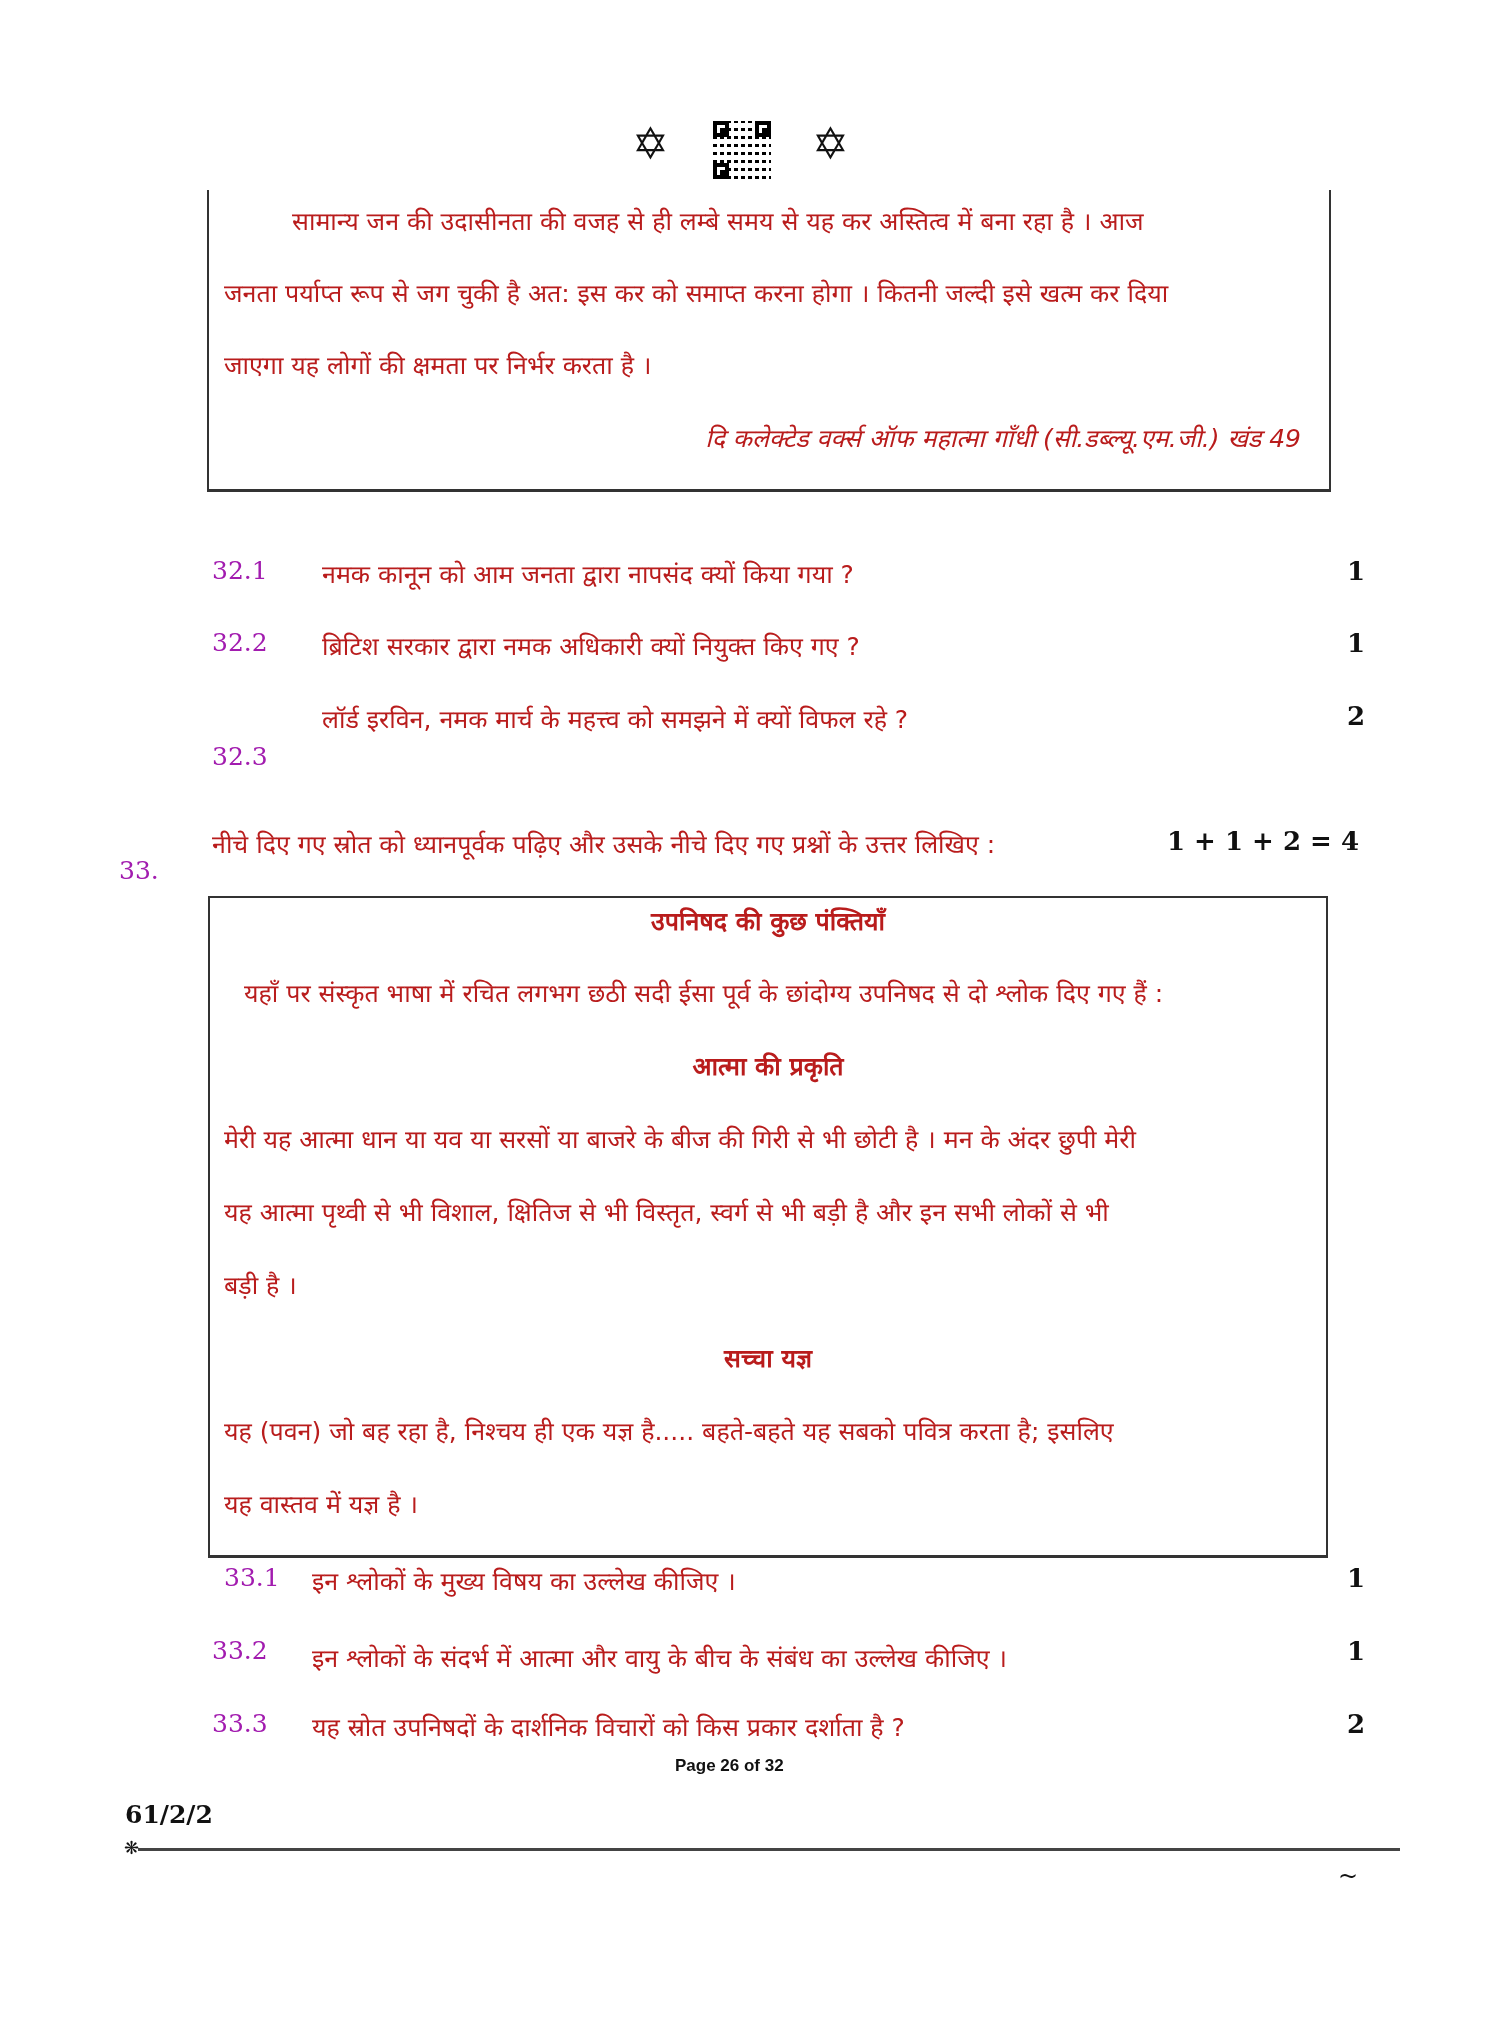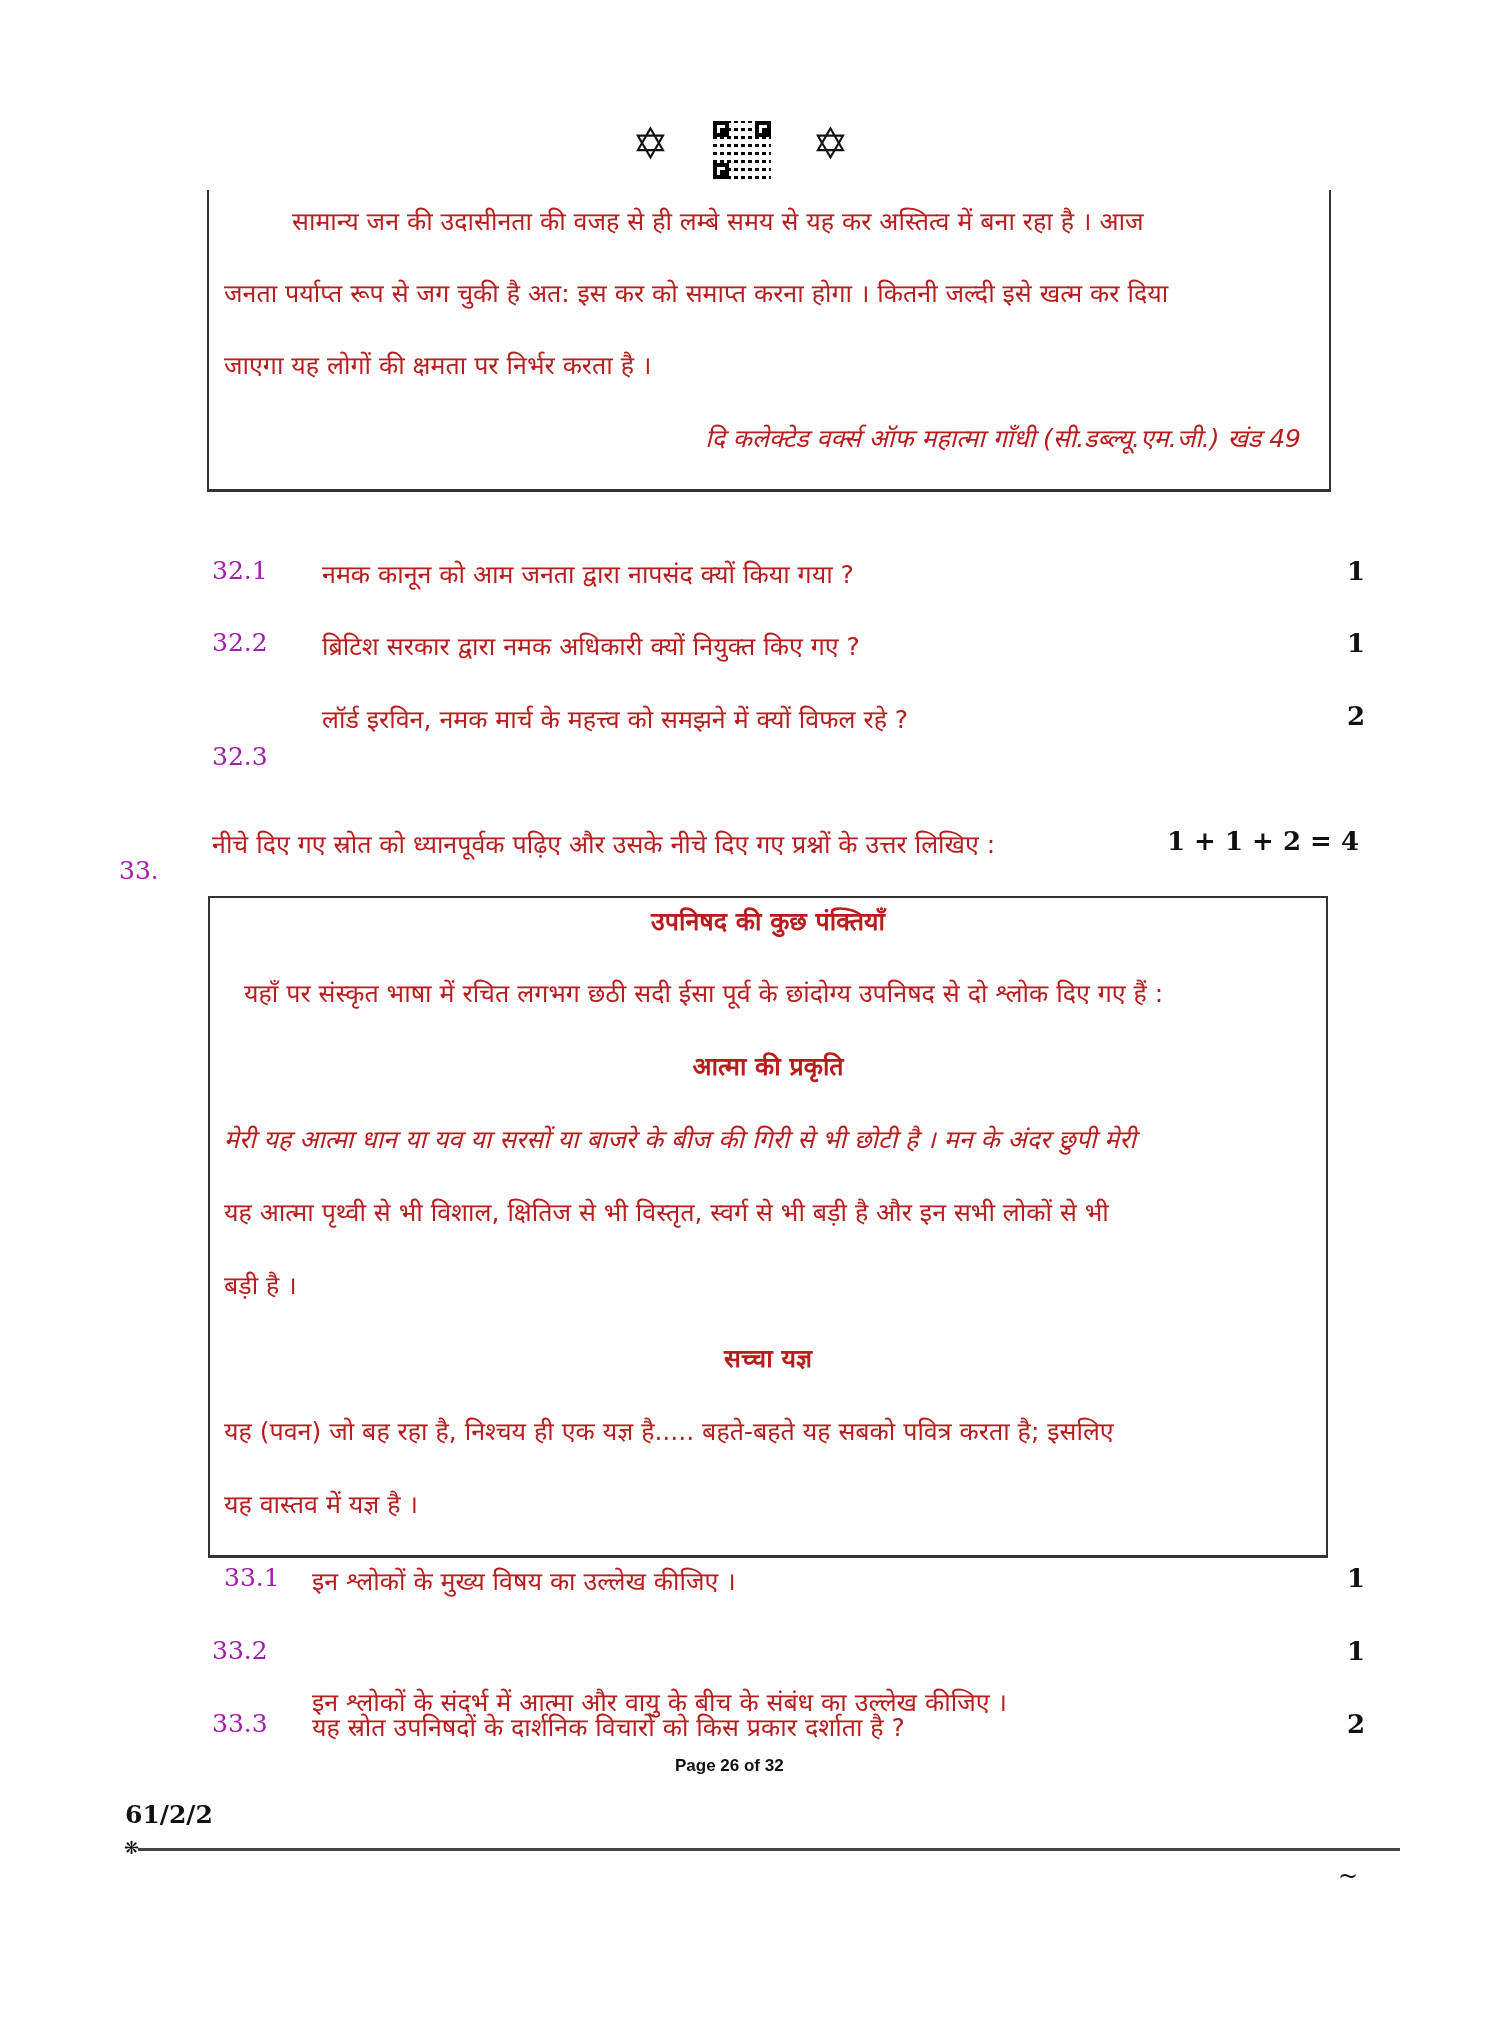--- a/index.html
+++ b/index.html
@@ -57,35 +57,35 @@
 <div>
   <div class="abs num" style="left:119px;top:826px;margin-top:30px;">33.</div>
   <div class="abs hi" style="left:212px;top:826px;">नीचे दिए गए स्रोत को ध्यानपूर्वक पढ़िए और उसके नीचे दिए गए प्रश्नों के उत्तर लिखिए :</div>
   <div class="abs" style="right:146px;top:826px;font-family:'DejaVu Serif',serif;font-weight:bold;font-size:26px;">1 + 1 + 2 = 4</div>
 </div>
 
 <div class="box" style="left:208px;top:896px;width:1120px;height:662px;"></div>
 <div class="abs hi bold center" style="left:208px;width:1120px;top:903px;">उपनिषद की कुछ पंक्तियाँ</div>
 <div class="abs hi" style="left:224px;top:975px;margin-left:20px;">यहाँ पर संस्कृत भाषा में रचित लगभग छठी सदी ईसा पूर्व के छांदोग्य उपनिषद से दो श्लोक दिए गए हैं :</div>
 <div class="abs hi bold center" style="left:208px;width:1120px;top:1048px;">आत्मा की प्रकृति</div>
-<div class="abs hi" style="left:224px;top:1121px;font-style:italic;">मेरी यह आत्मा धान या यव या सरसों या बाजरे के बीज की गिरी से भी छोटी है । मन के अंदर छुपी मेरी</div>
+<div class="abs hi" style="left:224px;top:1121px;">मेरी यह आत्मा धान या यव या सरसों या बाजरे के बीज की गिरी से भी छोटी है । मन के अंदर छुपी मेरी</div>
 <div class="abs hi" style="left:224px;top:1194px;">यह आत्मा पृथ्वी से भी विशाल, क्षितिज से भी विस्तृत, स्वर्ग से भी बड़ी है और इन सभी लोकों से भी</div>
 <div class="abs hi" style="left:224px;top:1267px;">बड़ी है ।</div>
 <div class="abs hi bold center" style="left:208px;width:1120px;top:1340px;">सच्चा यज्ञ</div>
 <div class="abs hi" style="left:224px;top:1413px;">यह (पवन) जो बह रहा है, निश्चय ही एक यज्ञ है..... बहते-बहते यह सबको पवित्र करता है; इसलिए</div>
 <div class="abs hi" style="left:224px;top:1486px;">यह वास्तव में यज्ञ है ।</div>
 
 <div>
   <div class="abs num" style="left:224px;top:1563px;">33.1</div>
   <div class="abs hi" style="left:312px;top:1563px;">इन श्लोकों के मुख्य विषय का उल्लेख कीजिए ।</div>
   <div class="mark" style="top:1563px;">1</div>
 </div>
 <div>
   <div class="abs num" style="left:212px;top:1636px;">33.2</div>
-  <div class="abs hi" style="left:312px;top:1684px;">इन श्लोकों के संदर्भ में आत्मा और वायु के बीच के संबंध का उल्लेख कीजिए ।</div>
+  <div class="abs hi" style="left:312px;top:1640px;">इन श्लोकों के संदर्भ में आत्मा और वायु के बीच के संबंध का उल्लेख कीजिए ।</div>
   <div class="mark" style="top:1636px;">1</div>
 </div>
 <div>
   <div class="abs num" style="left:212px;top:1709px;">33.3</div>
   <div class="abs hi" style="left:312px;top:1709px;">यह स्रोत उपनिषदों के दार्शनिक विचारों को किस प्रकार दर्शाता है ?</div>
   <div class="mark" style="top:1709px;">2</div>
 </div>
 
 <div class="abs bold" style="left:125px;top:1800px;font-size:25px;font-family:'DejaVu Serif',serif;">61/2/2</div>
 <div class="abs bold" style="left:675px;top:1756px;font-size:17px;font-family:Liberation Sans, sans-serif;">Page 26 of 32</div>

